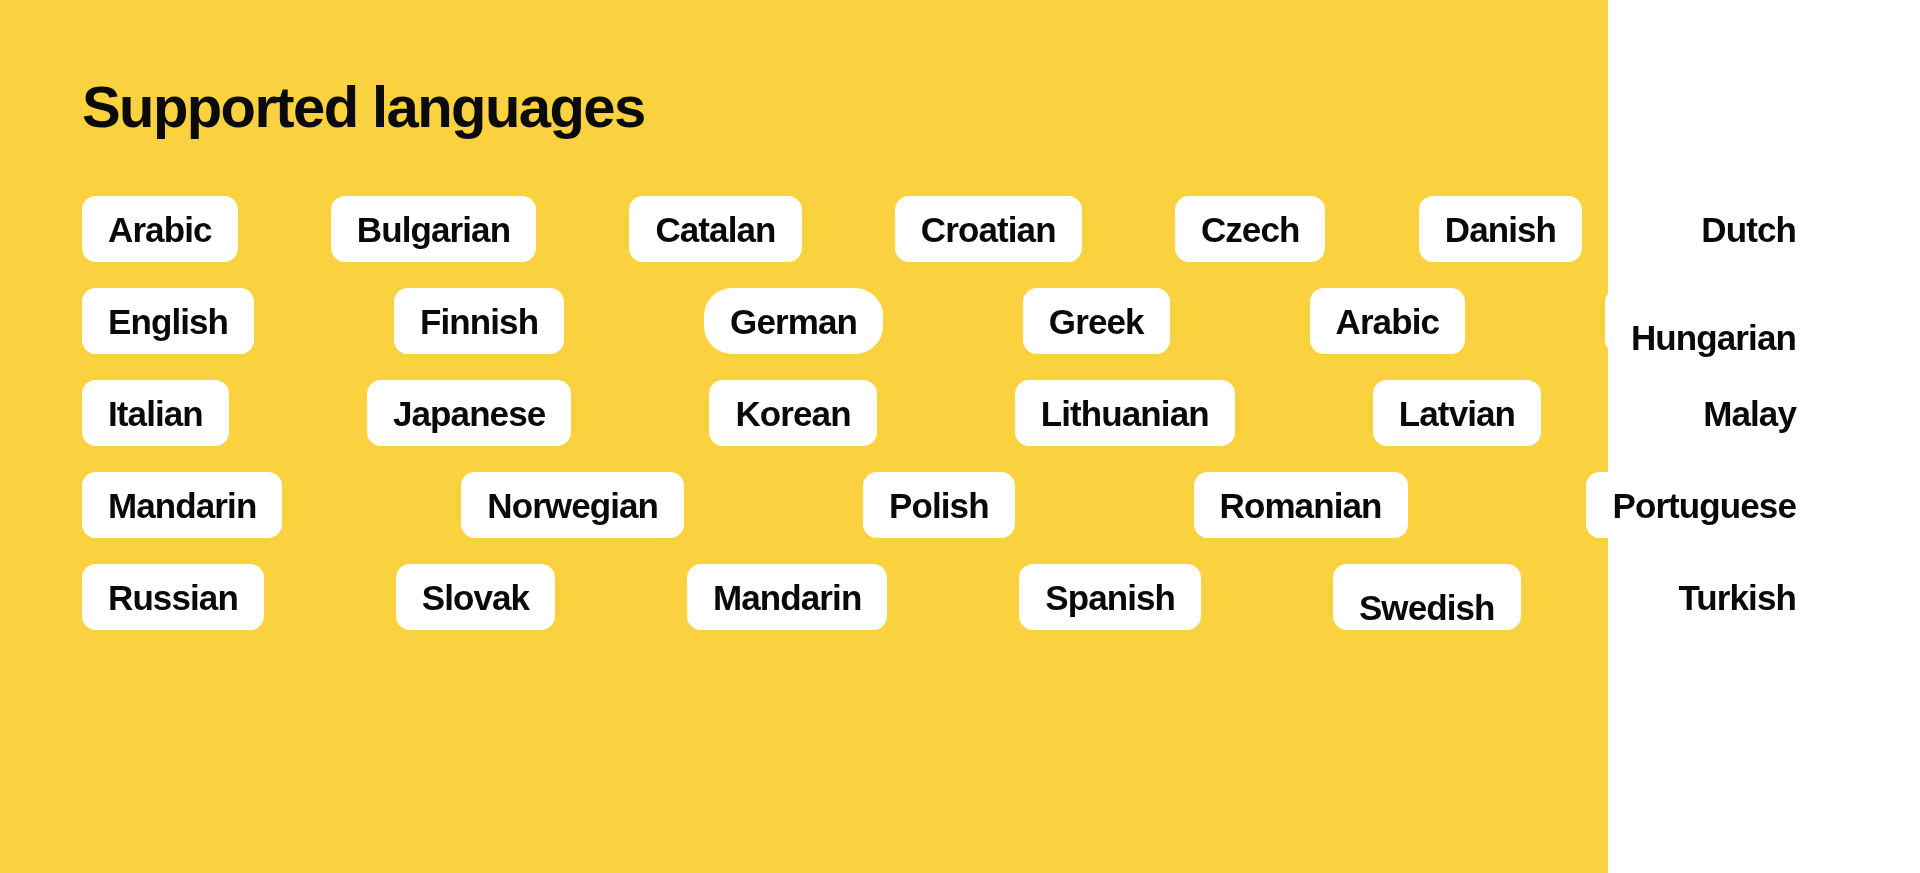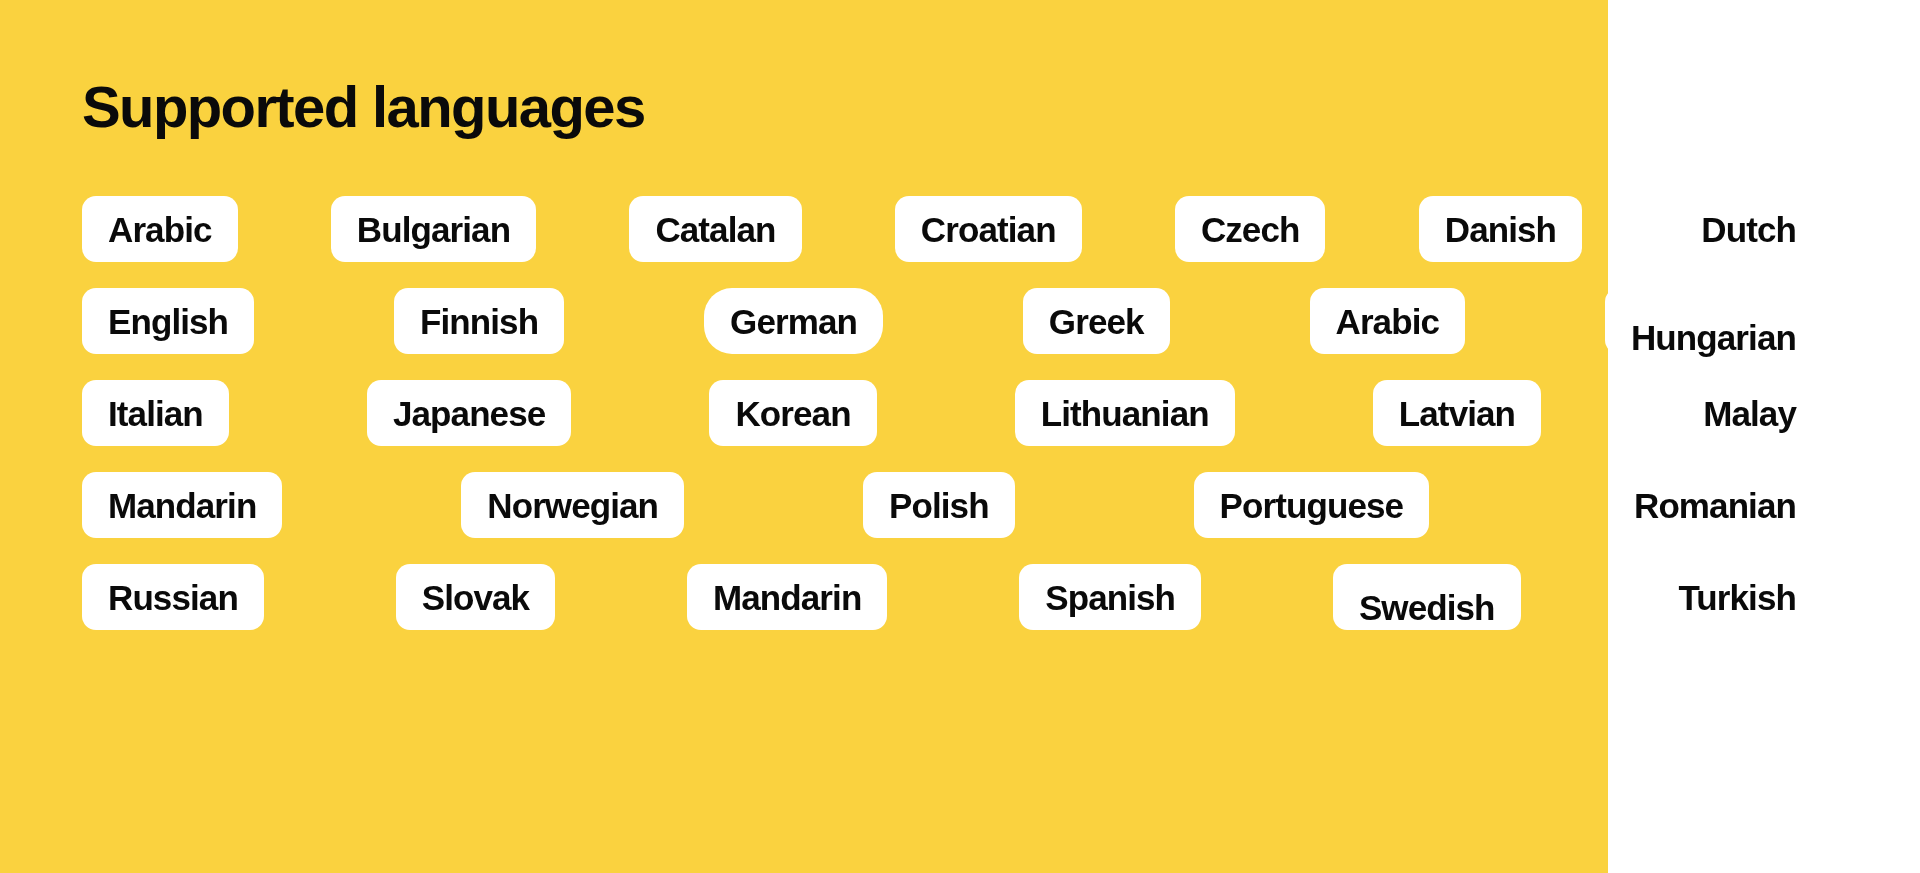--- a/index.html
+++ b/index.html
@@ -164,24 +164,24 @@
           <div class="pill" style="background: rgb(255, 255, 255);">
             <span class="pill-label" style="color: rgb(10, 10, 10);">Mandarin</span>
           </div>
           <div class="pill" style="background: rgb(255, 255, 255);">
             <span class="pill-label" style="color: rgb(10, 10, 10);">Norwegian</span>
           </div>
           <div class="pill" style="background: rgb(255, 255, 255);">
             <span class="pill-label" style="color: rgb(10, 10, 10);">Polish</span>
           </div>
           <div class="pill" style="background: rgb(255, 255, 255);">
+            <span class="pill-label" style="color: rgb(10, 10, 10);">Romanian</span>
+          </div>
+          <div class="pill" style="background: rgb(255, 255, 255);">
             <span class="pill-label" style="color: rgb(10, 10, 10);">Portuguese</span>
-          </div>
-          <div class="pill" style="background: rgb(255, 255, 255);">
-            <span class="pill-label" style="color: rgb(10, 10, 10);">Romanian</span>
           </div>
         </div>
         <div class="pill-row">
           <div class="pill" style="background: rgb(255, 255, 255);">
             <span class="pill-label" style="color: rgb(10, 10, 10);">Russian</span>
           </div>
           <div class="pill" style="background: rgb(255, 255, 255);">
             <span class="pill-label" style="color: rgb(10, 10, 10);">Slovak</span>
           </div>
           <div class="pill" style="background: rgb(255, 255, 255);">

